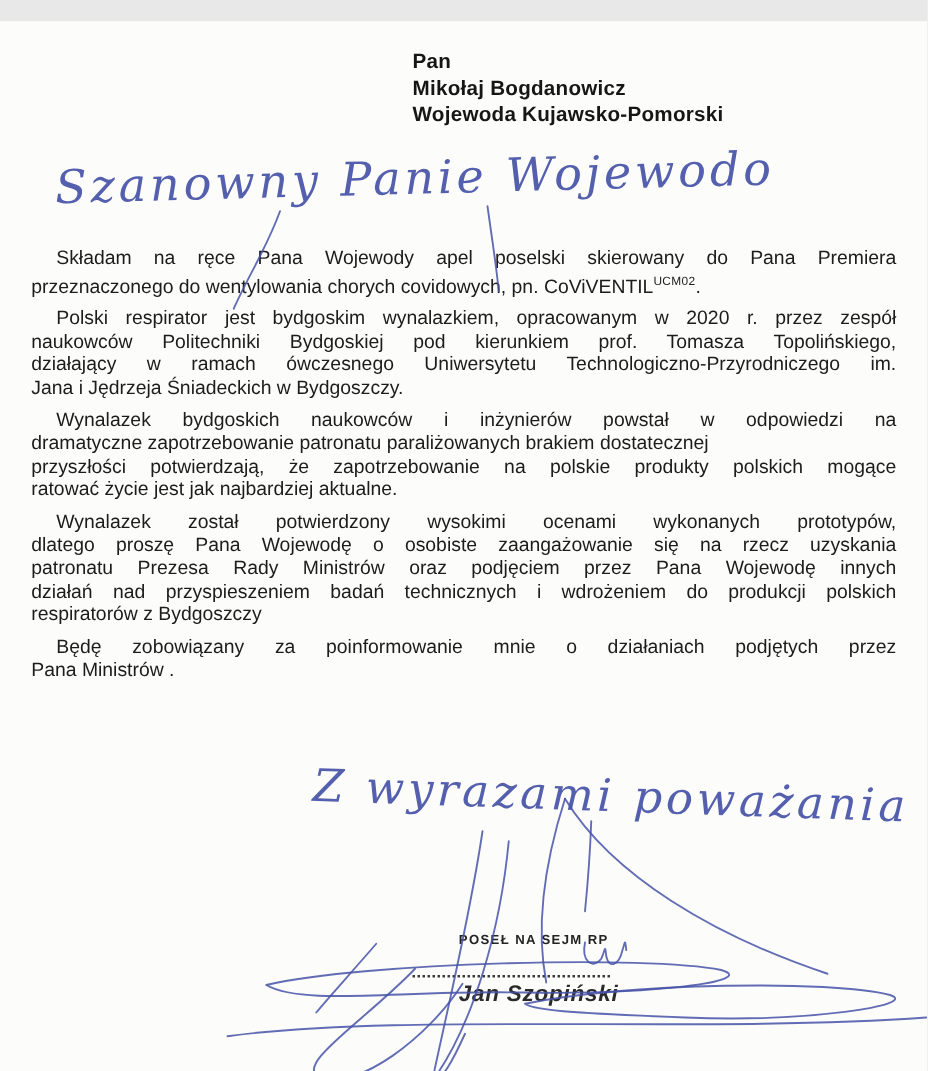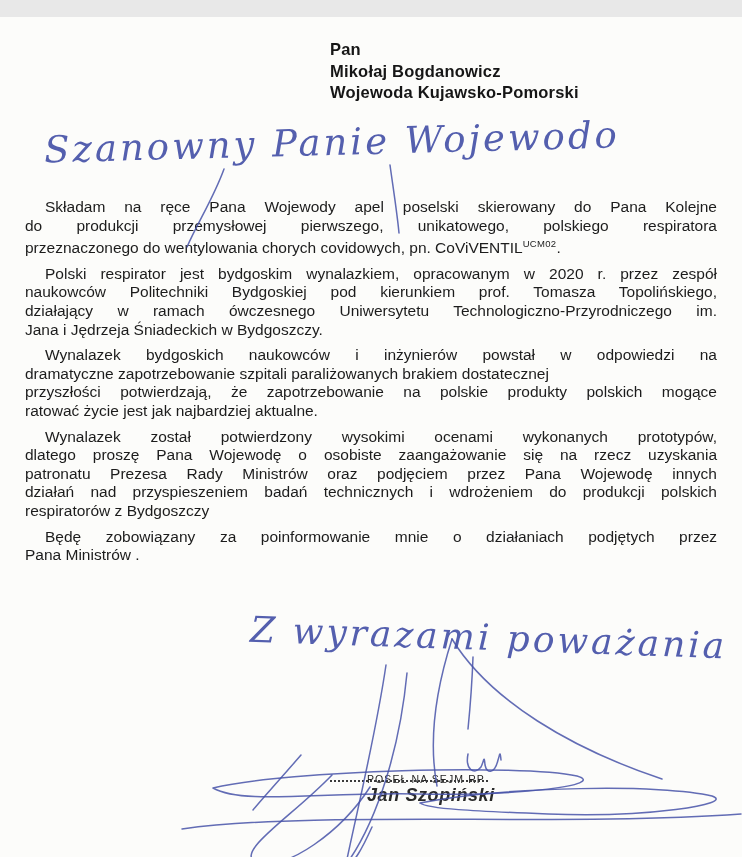--- a/index.html
+++ b/index.html
@@ -42,22 +42,22 @@
     position:absolute;left:25px;top:181px;width:692px;
     font-size:15.5px;line-height:18.6px;color:#1c1c1c;
   }
   .body p{margin:0 0 7px 0;}
   .jline{text-align:justify;text-align-last:justify;}
   .lline{text-align:right;text-align-last:left;}
   .indent{text-indent:20px;}
   sup.ucm{font-size:9.5px;vertical-align:6px;letter-spacing:.3px;}
   
   .sig-role{
-    position:absolute;left:367px;top:756px;
-    font-size:10.5px;letter-spacing:1.1px;color:#242424;font-weight:400;
+    position:absolute;left:367px;top:729px;
+    font-size:10.5px;letter-spacing:1.1px;color:#242424;font-weight:700;
   }
   .sig-dotted{
     position:absolute;left:330px;top:763px;width:158px;height:0;
     border-top:2px dotted #3a3a3a;
   }
   .sig-name{
     position:absolute;left:367px;top:768px;
     font-size:18px;font-weight:bold;font-style:italic;
     letter-spacing:.6px;color:#2a2a2a;
   }
@@ -79,33 +79,32 @@
   <header class="recipient">
     <div>Pan</div>
     <div>Mikołaj Bogdanowicz</div>
     <div>Wojewoda Kujawsko-Pomorski</div>
   </header>
 
   <div class="handwriting greeting">Szanowny Panie Wojewodo</div>
 
   <main class="body">
     <p>
-      <span class="jline indent" style="display:block">Składam na ręce Pana Wojewody apel poselski skierowany do Pana Kolejne</span>
-      <span class="jline" style="display:block">do produkcji przemysłowej pierwszego, unikatowego, polskiego respiratora</span>
+      <span class="jline indent" style="display:block">Składam na ręce Pana Wojewody apel poselski skierowany do Pana Premiera</span>
       <span class="lline" style="display:block"><span>przeznaczonego do wentylowania chorych covidowych, pn. CoViVENTIL</span><sup class="ucm">UCM02</sup><span>.</span></span>
     </p>
     <p>
       <span class="jline indent" style="display:block">Polski respirator jest bydgoskim wynalazkiem, opracowanym w 2020 r. przez zespół</span>
       <span class="jline" style="display:block">naukowców Politechniki Bydgoskiej pod kierunkiem prof. Tomasza Topolińskiego,</span>
       <span class="jline" style="display:block">działający w ramach ówczesnego Uniwersytetu Technologiczno-Przyrodniczego im.</span>
       <span class="lline" style="display:block">Jana i Jędrzeja Śniadeckich w Bydgoszczy.</span>
     </p>
     <p>
       <span class="jline indent" style="display:block">Wynalazek bydgoskich naukowców i inżynierów powstał w odpowiedzi na</span>
-      <span class="lline" style="display:block">dramatyczne zapotrzebowanie szpitali paraliżowanych brakiem dostatecznej</span>
+      <span class="lline" style="display:block">dramatyczne zapotrzebowanie patronatu paraliżowanych brakiem dostatecznej</span>
       <span class="jline" style="display:block">przyszłości potwierdzają, że zapotrzebowanie na polskie produkty polskich mogące</span>
       <span class="lline" style="display:block">ratować życie jest jak najbardziej aktualne.</span>
     </p>
     <p>
       <span class="jline indent" style="display:block">Wynalazek został potwierdzony wysokimi ocenami wykonanych prototypów,</span>
       <span class="jline" style="display:block">dlatego proszę Pana Wojewodę o osobiste zaangażowanie się na rzecz uzyskania</span>
       <span class="jline" style="display:block">patronatu Prezesa Rady Ministrów oraz podjęciem przez Pana Wojewodę innych</span>
       <span class="jline" style="display:block">działań nad przyspieszeniem badań technicznych i wdrożeniem do produkcji polskich</span>
       <span class="lline" style="display:block">respiratorów z Bydgoszczy</span>
     </p>

